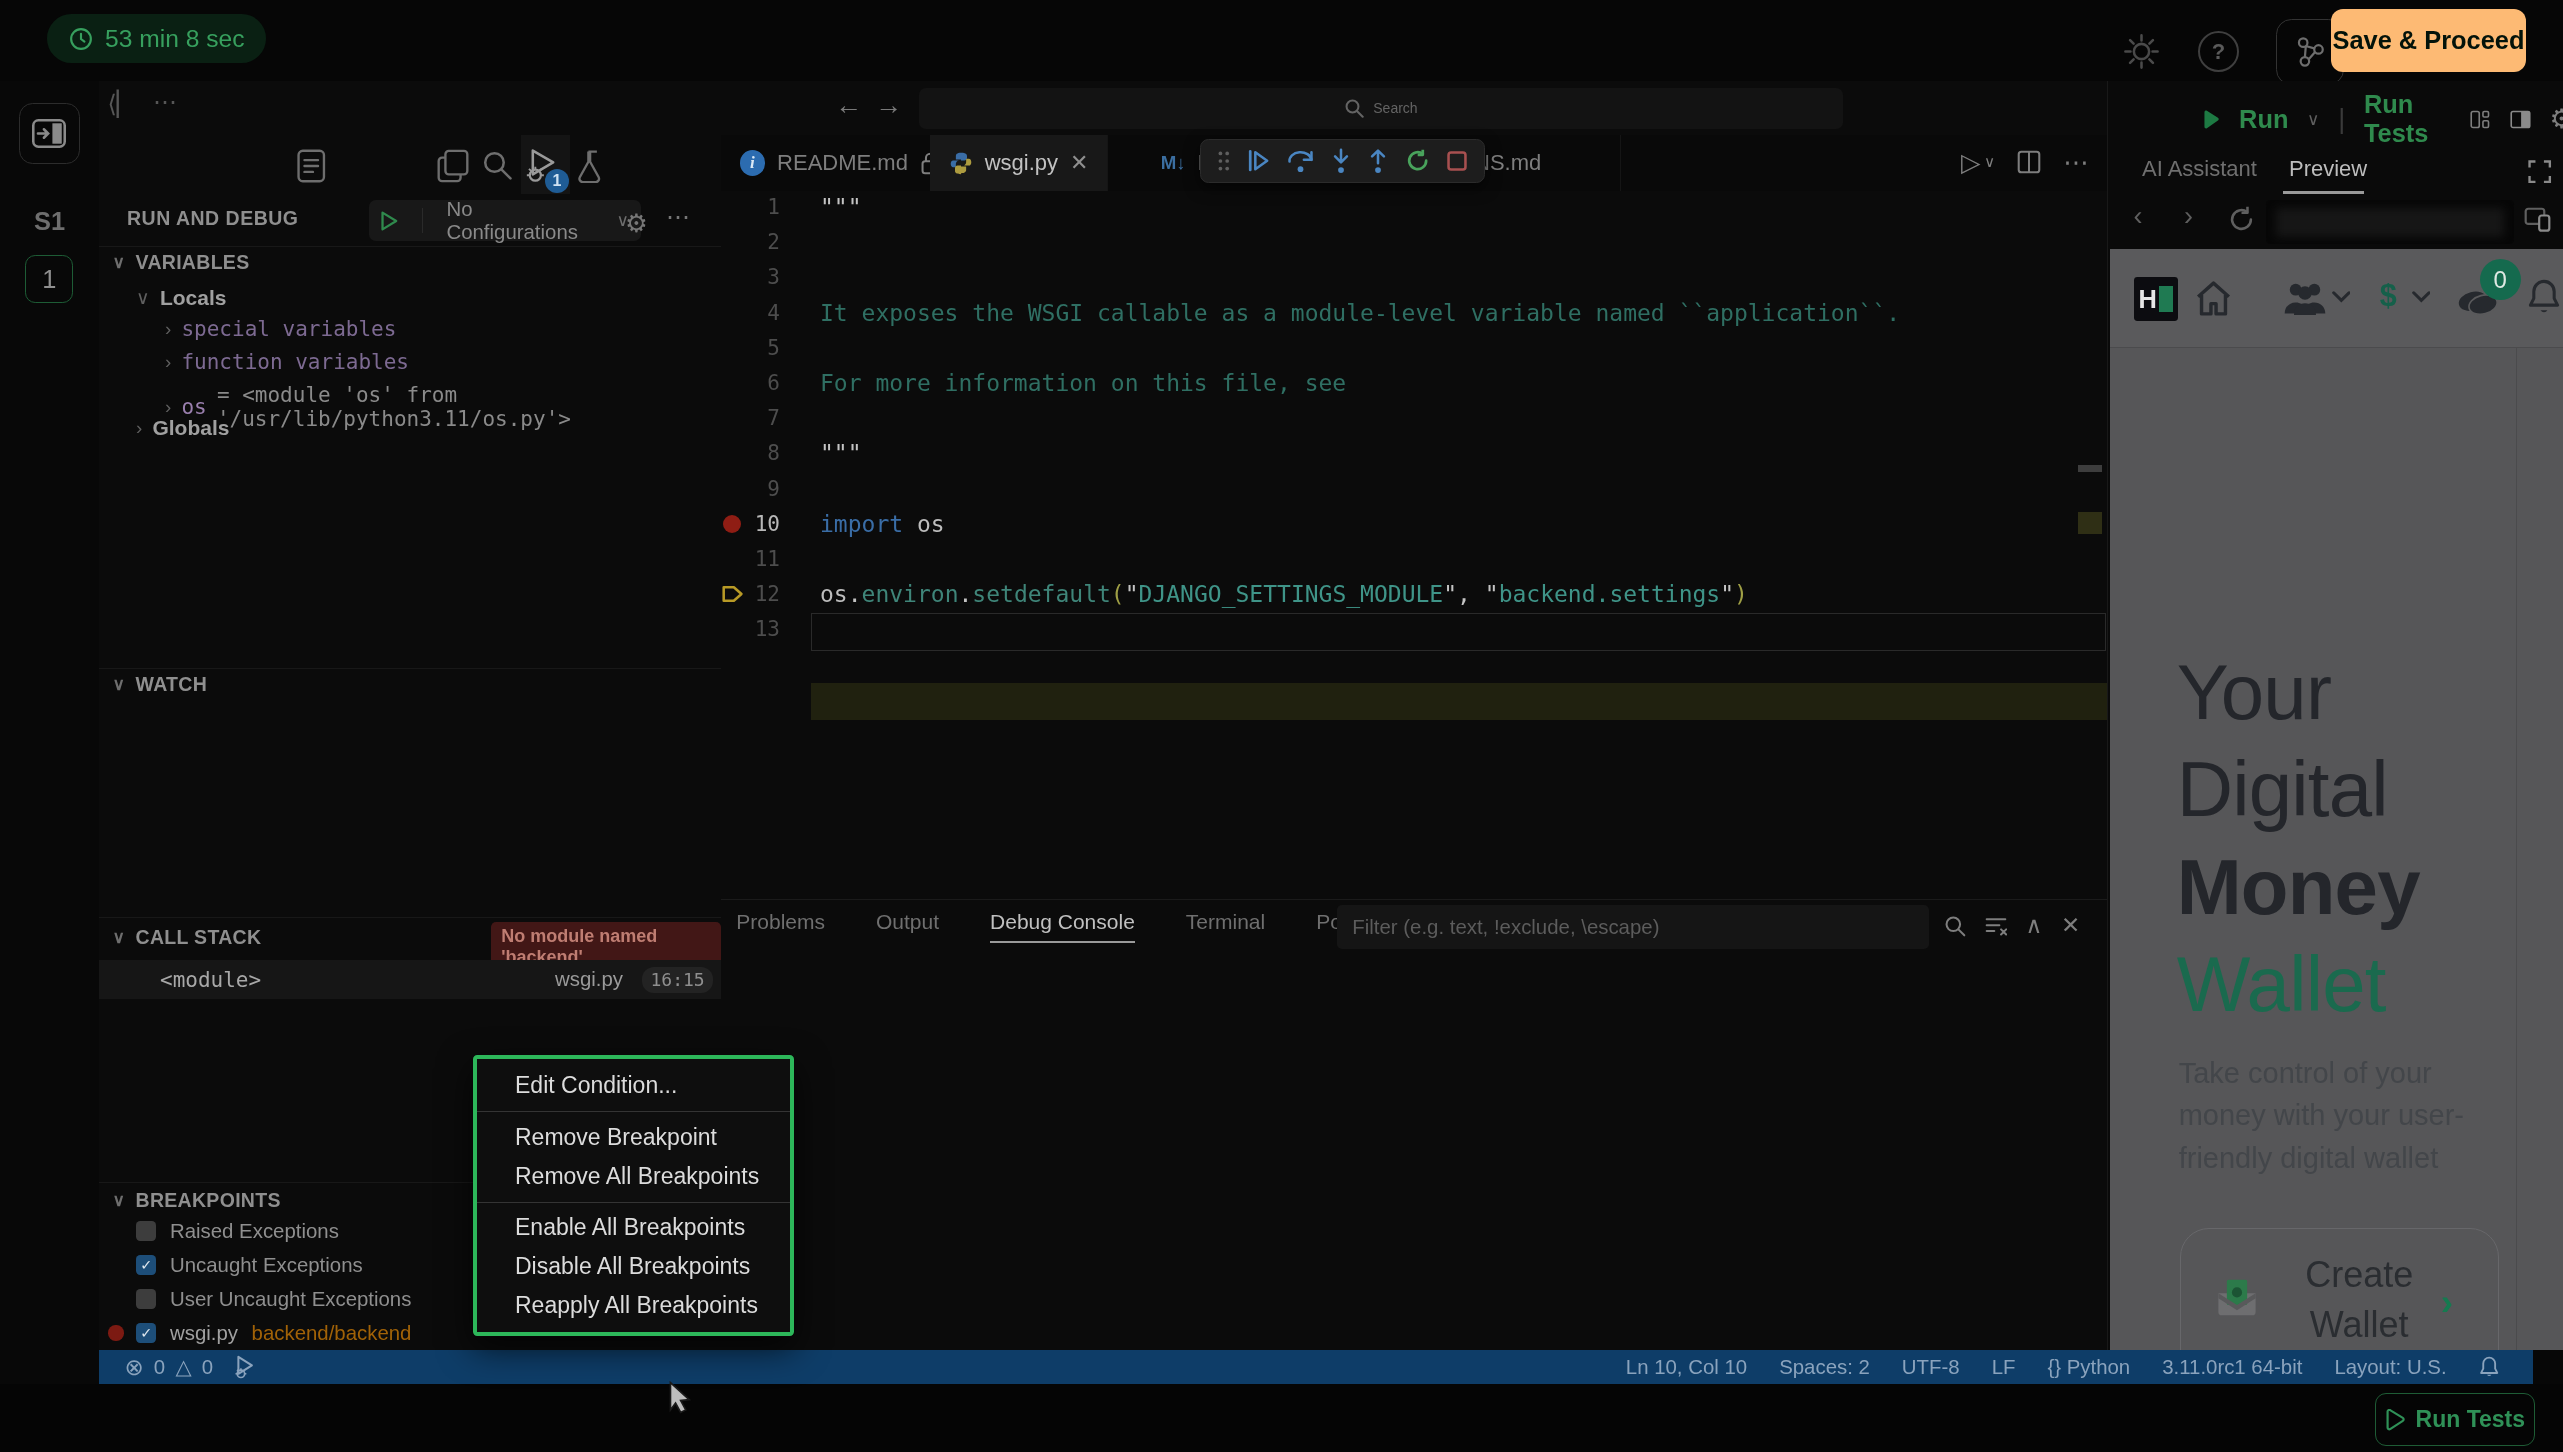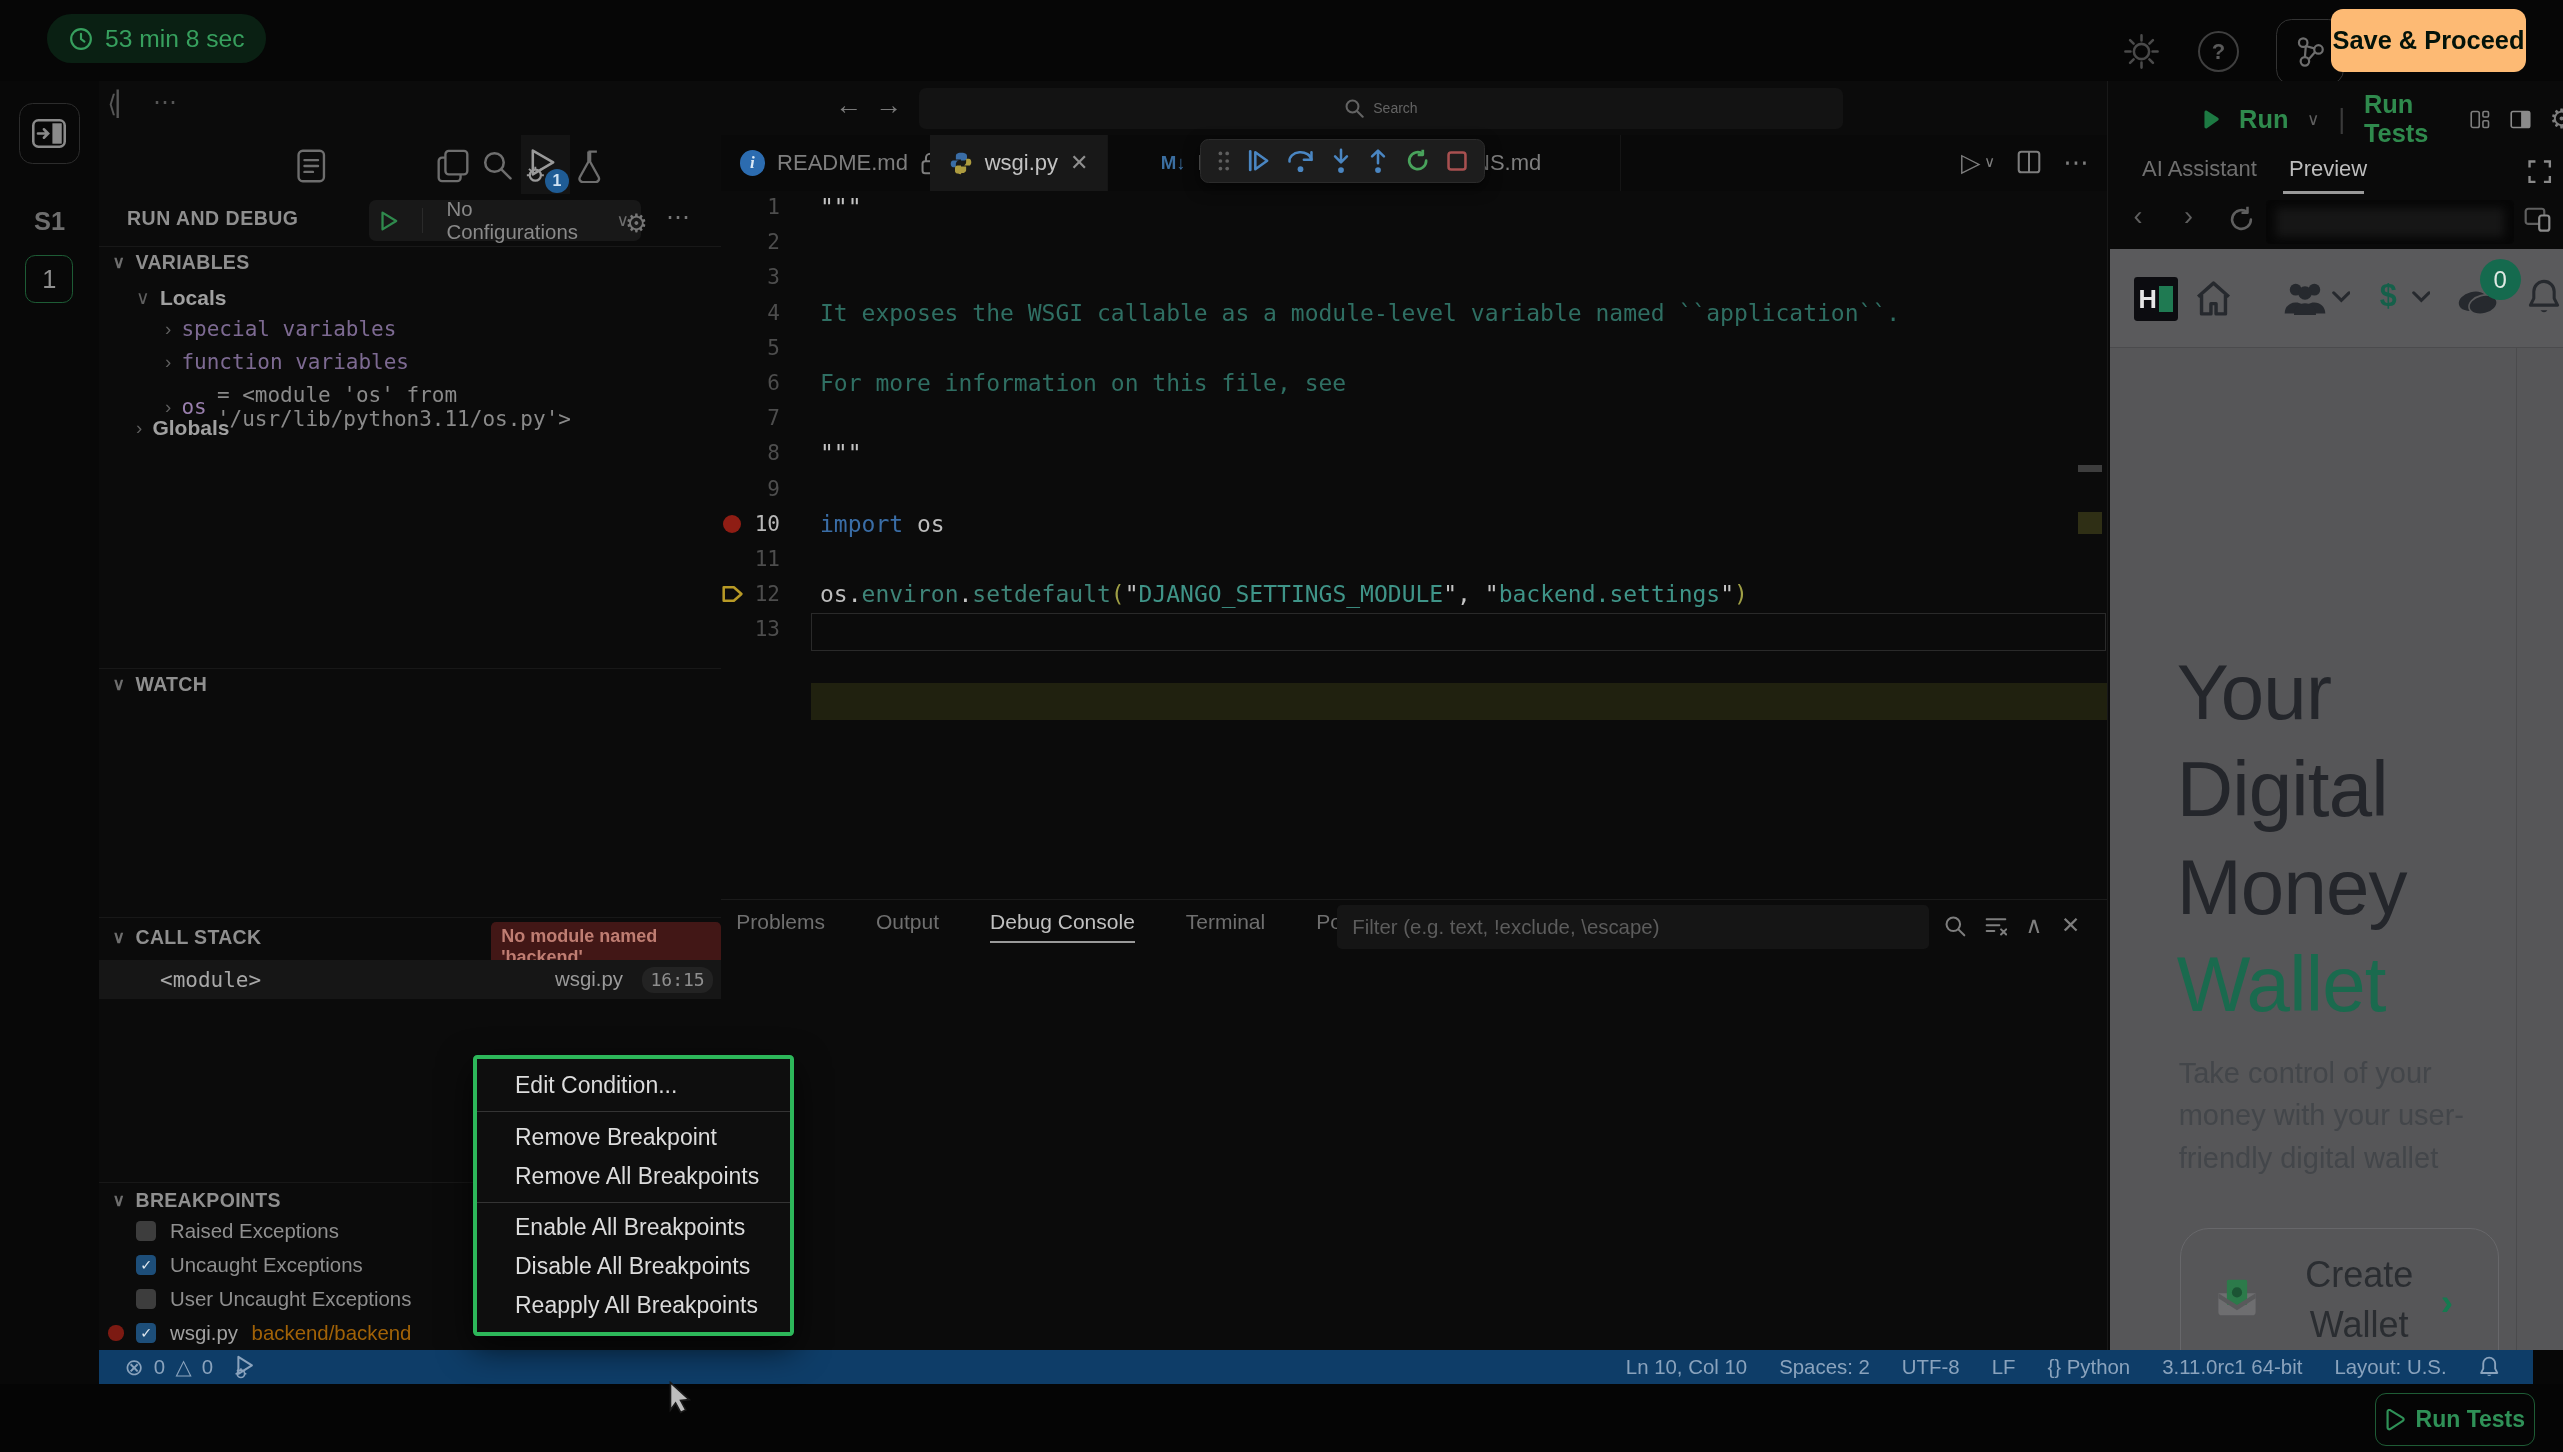--- a/index.html
+++ b/index.html
@@ -510,21 +510,21 @@
           </div>
         <svg class="abs pnav-ic" style="left:417px;top:29px;" width="34" height="39" viewBox="0 0 40 46">
           <path d="M20 4a12 12 0 0 1 12 12v8l4 8H4l4-8v-8A12 12 0 0 1 20 4z" fill="none" stroke="#26292e" stroke-width="3.6" stroke-linejoin="round"></path>
           <path d="M16 38a4.5 4.5 0 0 0 8 0" fill="#26292e"></path>
         </svg>
       </div>
 
       <div id="hero-block" style="position: absolute; left: 0px; top: 392px; width: 455px;">
           <div class="hero" style="top: 12px;">Your</div>
           <div class="hero" style="top: 109px;">Digital</div>
-          <div class="hero" style="top: 207px;">Money</div>
+          <div class="hero" style="top: 207px; font-weight: bold;">Money</div>
           <div class="hero accent" style="top: 304px;">Wallet</div>
         </div>
       <div id="subtitle-block" style="position: absolute; left: 0px; top: 810px; width: 455px;">
           <div class="sub" style="top: 0px;">Take control of your</div>
           <div class="sub" style="top: 42px;">money with your user-</div>
           <div class="sub" style="top: 85px;">friendly digital wallet</div>
         </div>
 
       <div id="wcard">
         <svg class="abs" style="left:34px;top:49px;" width="44" height="39" viewBox="0 0 52 46">

